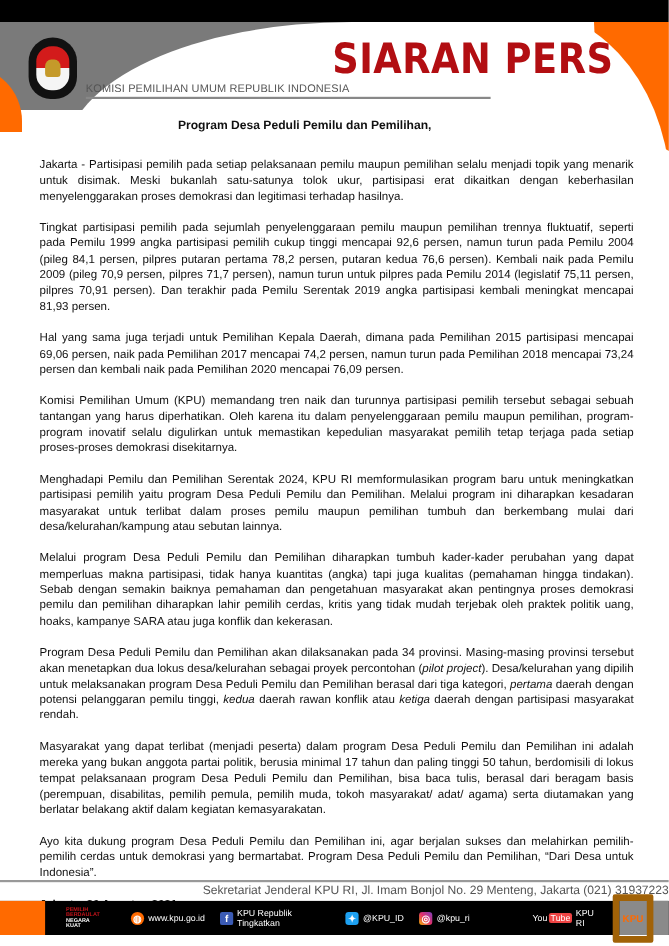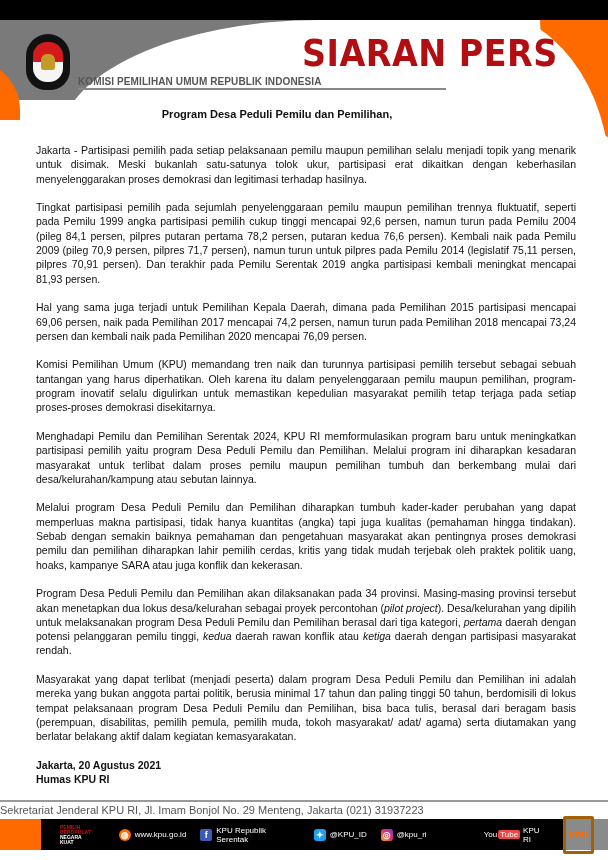--- a/index.html
+++ b/index.html
@@ -37,21 +37,21 @@
     display: flex; align-items: center; justify-content: center;
   }
   .logo-inner {
     width: 30px; height: 40px; border-radius: 14px;
     background: linear-gradient(#d31b1b 0 50%, #f5f5f5 50% 100%);
     display: flex; align-items: center; justify-content: center;
   }
   .logo-bird { width: 14px; height: 16px; background: #c59a2a; border-radius: 40% 40% 20% 20%; }
   .org-name {
     position: absolute; left: 78px; top: 76px;
-    font-size: 10px; color: #555; letter-spacing: 0.1px; font-weight: bold;
+    font-size: 10px; color: #555; letter-spacing: 0.1px;
   }
   .org-line { position: absolute; left: 78px; top: 88px; width: 368px; height: 2px; background: #888; }
   .siaran {
     position: absolute; left: 302px; top: 31px;
     font-family: "DejaVu Sans", sans-serif; font-weight: bold;
     font-size: 38px; color: #b20e12; letter-spacing: 0.5px;
     transform: scaleX(0.88); transform-origin: left top;
   }
   .title {
     position: absolute; left: 0; top: 107px; width: 554px; text-align: center;
@@ -59,38 +59,38 @@
   }
   .content {
     position: absolute; left: 36px; top: 143px; width: 540px;
     font-size: 10.5px; line-height: 14.3px; text-align: justify; color: #111;
   }
   .content p { margin: 0 0 14.3px 0; }
   .content b { font-weight: normal; }
   .sign { font-weight: bold; }
   .footer-line { position: absolute; left: 0; top: 800px; width: 608px; height: 2px; background: #999; }
   .address {
-    position: absolute; left: 0; top: 804px; width: 608px; text-align: left;
+    position: absolute; left: 0; top: 804px; width: 608px; text-align: right;
     font-size: 11px; color: #555;
   }
   .footbar { position: absolute; left: 0; top: 819px; width: 608px; height: 31px; background: #000; }
   .foot-orange { position: absolute; left: 0; top: 819px; width: 41px; height: 31px; background: #ff6a00; }
   .foot-gray { position: absolute; left: 563px; top: 819px; width: 45px; height: 31px; background: #8a8a8a; }
   .foot-items { position: absolute; left: 60px; top: 819px; height: 31px; display: flex; align-items: center; font-size: 8px; color: #fff; }
   .fi { display: flex; align-items: center; margin-right: 14px; }
   .ic { display: inline-block; width: 12px; height: 12px; margin-right: 4px; border-radius: 2px; text-align: center; font-size: 9px; line-height: 12px; font-weight: bold; color: #fff; }
   .ic-web { background: #ff6a00; border-radius: 6px; }
   .ic-fb { background: #3b5bb5; }
   .ic-tw { background: #1da1f2; border-radius: 3px; }
   .ic-ig { background: linear-gradient(45deg,#f5b400,#e1306c,#7b3fbf); border-radius: 3px; }
   .yt-you { font-size: 8px; color: #fff; margin-right: 1px; margin-left: 43px; }
   .yt-tube { background: #ef4444; color: #fff; font-size: 8px; padding: 0 2px; border-radius: 2px; margin-right: 3px; }
   .pemilu-tag { font-size: 5px; line-height: 5px; font-weight: bold; margin-right: 28px; }
   .pemilu-tag .r { color: #c8141b; }
-  .kpu-badge { border: 3px solid #a16207; color: #ff6a00; font-weight: bold; font-size: 9px; padding: 11px 3px; border-radius: 2px; line-height: 10px; }
+  .kpu-badge { border: 6px solid #a16207; color: #ff6a00; font-weight: bold; font-size: 9px; padding: 11px 3px; border-radius: 2px; line-height: 10px; }
 </style>
 </head>
 <body>
 
 <div class="topbar"></div>
 <div class="hdr-gray"></div>
 <div class="hdr-orange-left"></div>
 <div class="hdr-white"></div>
 <div class="hdr-orange-right"></div>
 
@@ -109,20 +109,21 @@
 
 <div class="content">
   <p><b>Jakarta -</b><span> Partisipasi pemilih pada setiap pelaksanaan pemilu maupun pemilihan selalu menjadi topik yang menarik untuk disimak. Meski bukanlah satu-satunya tolok ukur, partisipasi erat dikaitkan dengan keberhasilan menyelenggarakan proses demokrasi dan legitimasi terhadap hasilnya.</span></p>
   <p>Tingkat partisipasi pemilih pada sejumlah penyelenggaraan pemilu maupun pemilihan trennya fluktuatif, seperti pada Pemilu 1999 angka partisipasi pemilih cukup tinggi mencapai 92,6 persen, namun turun pada Pemilu 2004 (pileg 84,1 persen, pilpres putaran pertama 78,2 persen, putaran kedua 76,6 persen). Kembali naik pada Pemilu 2009 (pileg 70,9 persen, pilpres 71,7 persen), namun turun untuk pilpres pada Pemilu 2014 (legislatif 75,11 persen, pilpres 70,91 persen). Dan terakhir pada Pemilu Serentak 2019 angka partisipasi kembali meningkat mencapai 81,93 persen.</p>
   <p>Hal yang sama juga terjadi untuk Pemilihan Kepala Daerah, dimana pada Pemilihan 2015 partisipasi mencapai 69,06 persen, naik pada Pemilihan 2017 mencapai 74,2 persen, namun turun pada Pemilihan 2018 mencapai 73,24 persen dan kembali naik pada Pemilihan 2020 mencapai 76,09 persen.</p>
   <p>Komisi Pemilihan Umum (KPU) memandang tren naik dan turunnya partisipasi pemilih tersebut sebagai sebuah tantangan yang harus diperhatikan. Oleh karena itu dalam penyelenggaraan pemilu maupun pemilihan, program-program inovatif selalu digulirkan untuk memastikan kepedulian masyarakat pemilih tetap terjaga pada setiap proses-proses demokrasi disekitarnya.</p>
   <p>Menghadapi Pemilu dan Pemilihan Serentak 2024, KPU RI memformulasikan program baru untuk meningkatkan partisipasi pemilih yaitu program Desa Peduli Pemilu dan Pemilihan. Melalui program ini diharapkan kesadaran masyarakat untuk terlibat dalam proses pemilu maupun pemilihan tumbuh dan berkembang mulai dari desa/kelurahan/kampung atau sebutan lainnya.</p>
   <p>Melalui program Desa Peduli Pemilu dan Pemilihan diharapkan tumbuh kader-kader perubahan yang dapat memperluas makna partisipasi, tidak hanya kuantitas (angka) tapi juga kualitas (pemahaman hingga tindakan). Sebab dengan semakin baiknya pemahaman dan pengetahuan masyarakat akan pentingnya proses demokrasi pemilu dan pemilihan diharapkan lahir pemilih cerdas, kritis yang tidak mudah terjebak oleh praktek politik uang, hoaks, kampanye SARA atau juga konflik dan kekerasan.</p>
   <p><span>Program Desa Peduli Pemilu dan Pemilihan akan dilaksanakan pada 34 provinsi. Masing-masing provinsi tersebut akan menetapkan dua lokus desa/kelurahan sebagai proyek percontohan (</span><i>pilot project</i><span>). Desa/kelurahan yang dipilih untuk melaksanakan program Desa Peduli Pemilu dan Pemilihan berasal dari tiga kategori, </span><i>pertama</i><span> daerah dengan potensi pelanggaran pemilu tinggi, </span><i>kedua</i><span> daerah rawan konflik atau </span><i>ketiga</i><span> daerah dengan partisipasi masyarakat rendah.</span></p>
   <p>Masyarakat yang dapat terlibat (menjadi peserta) dalam program Desa Peduli Pemilu dan Pemilihan ini adalah mereka yang bukan anggota partai politik, berusia minimal 17 tahun dan paling tinggi 50 tahun, berdomisili di lokus tempat pelaksanaan program Desa Peduli Pemilu dan Pemilihan, bisa baca tulis, berasal dari beragam basis (perempuan, disabilitas, pemilih pemula, pemilih muda, tokoh masyarakat/ adat/ agama) serta diutamakan yang berlatar belakang aktif dalam kegiatan kemasyarakatan.</p>
+  <p>Ayo kita dukung program Desa Peduli Pemilu dan Pemilihan ini, agar berjalan sukses dan melahirkan pemilih-pemilih cerdas untuk demokrasi yang bermartabat. Program Desa Peduli Pemilu dan Pemilihan, “Dari Desa untuk Indonesia”.</p>
   <div class="sign">
     <div>Jakarta, 20 Agustus 2021</div>
     <div>Humas KPU RI</div>
   </div>
 </div>
 
 <div class="footer-line"></div>
 <div class="address">Sekretariat Jenderal KPU RI, Jl. Imam Bonjol No. 29 Menteng, Jakarta (021) 31937223</div>
 
 <div class="footbar"></div>
@@ -135,21 +136,21 @@
     <div class="r">BERDAULAT</div>
     <div>NEGARA</div>
     <div>KUAT</div>
   </div>
   <div class="fi">
     <span class="ic ic-web">◍</span>
     <span>www.kpu.go.id</span>
   </div>
   <div class="fi">
     <span class="ic ic-fb">f</span>
-    <span>KPU Republik Serentak</span>
+    <span>KPU Republik Tingkatkan</span>
   </div>
   <div class="fi">
     <span class="ic ic-tw">✦</span>
     <span>@KPU_ID</span>
   </div>
   <div class="fi">
     <span class="ic ic-ig">◎</span>
     <span>@kpu_ri</span>
   </div>
   <div class="fi">

